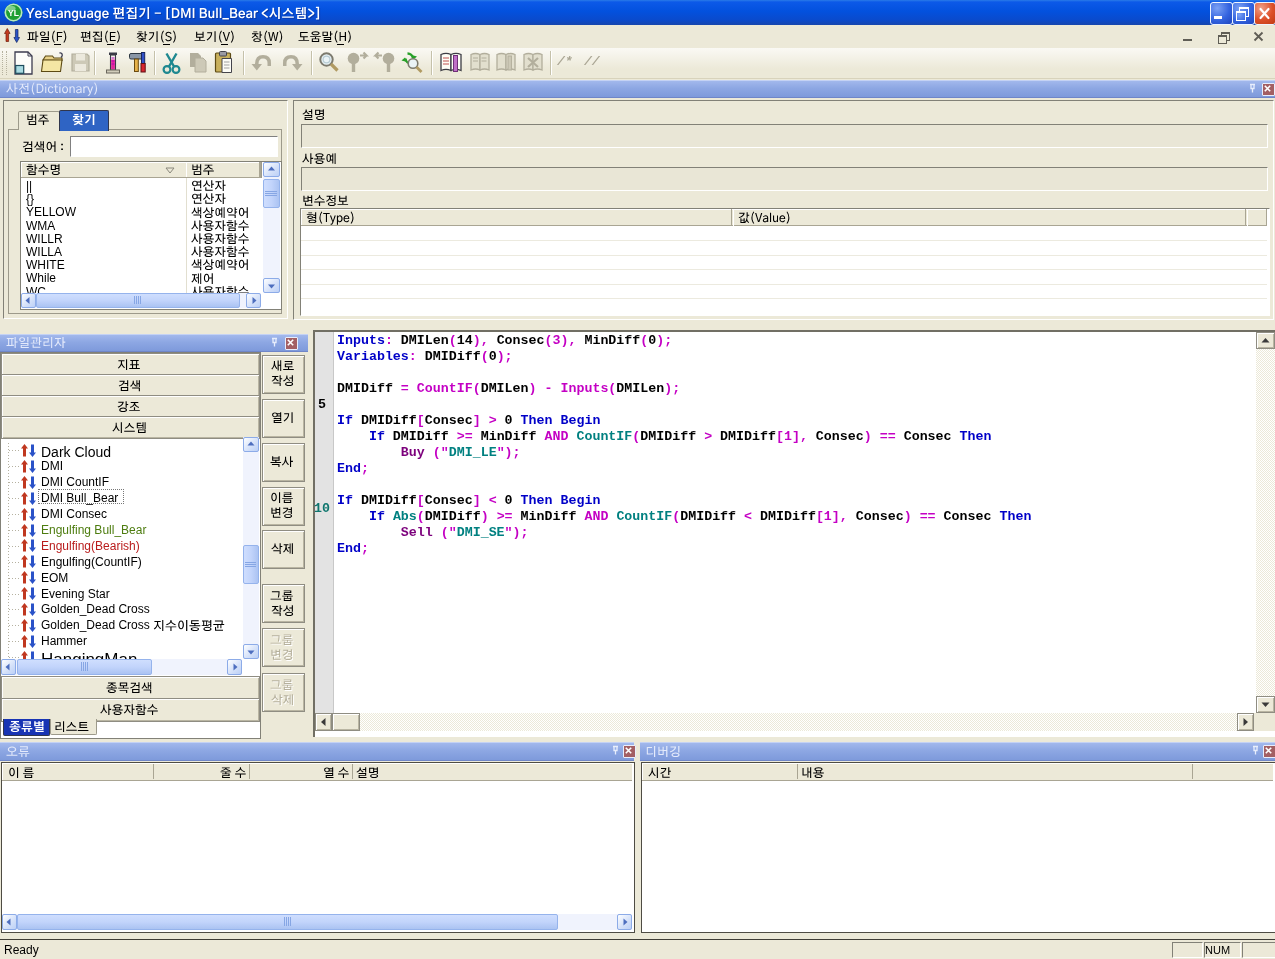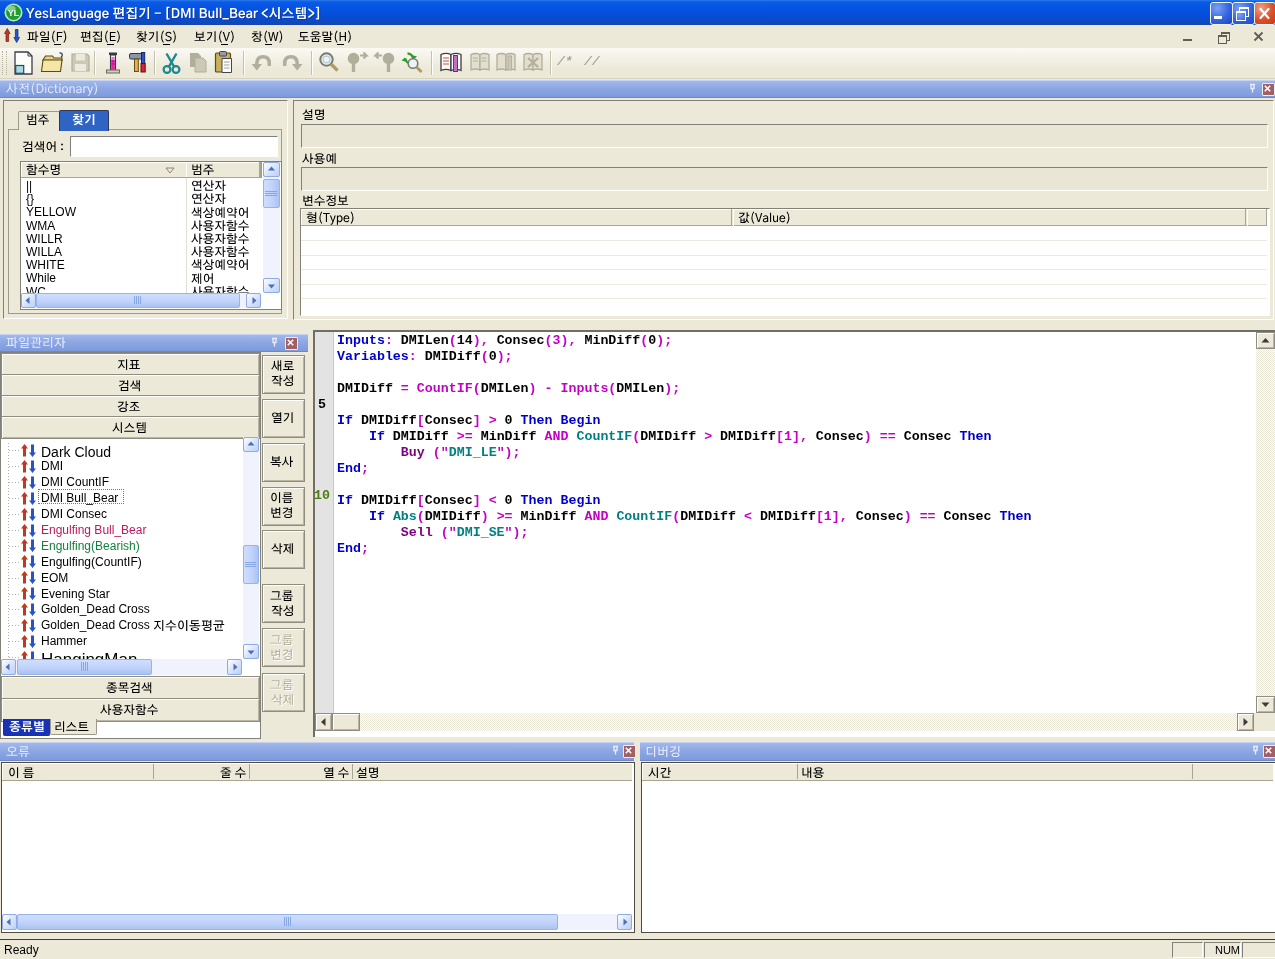--- a/index.html
+++ b/index.html
@@ -372,27 +372,27 @@
 <svg class="ab" style="left:21px;top:507.6px" width="16" height="13" viewBox="0 0 16 13">
     <path d="M3.5 0L7 4.5H5v8H2v-8H0z" fill="#c03820"></path>
     <path d="M11.5 13L8 8.5h2v-8h3v8h2z" fill="#2a52c8"></path>
   </svg>
 <div class="ab" style="left:41px;top:507px;font-size:12px;color:#000;white-space:pre">DMI Consec</div>
 <div class="ab" style="left:9px;top:530px;width:11px;height:1px;background:repeating-linear-gradient(90deg,#b5b1a0 0 1px,transparent 1px 3px)"></div>
 <svg class="ab" style="left:21px;top:523.5px" width="16" height="13" viewBox="0 0 16 13">
     <path d="M3.5 0L7 4.5H5v8H2v-8H0z" fill="#c03820"></path>
     <path d="M11.5 13L8 8.5h2v-8h3v8h2z" fill="#2a52c8"></path>
   </svg>
-<div class="ab" style="left:41px;top:523px;font-size:12px;color:#be185d;white-space:pre">Engulfing Bull_Bear</div>
+<div class="ab" style="left:41px;top:523px;font-size:12px;color:#4d7c0f;white-space:pre">Engulfing Bull_Bear</div>
 <div class="ab" style="left:9px;top:546px;width:11px;height:1px;background:repeating-linear-gradient(90deg,#b5b1a0 0 1px,transparent 1px 3px)"></div>
 <svg class="ab" style="left:21px;top:539.4px" width="16" height="13" viewBox="0 0 16 13">
     <path d="M3.5 0L7 4.5H5v8H2v-8H0z" fill="#c03820"></path>
     <path d="M11.5 13L8 8.5h2v-8h3v8h2z" fill="#2a52c8"></path>
   </svg>
-<div class="ab" style="left:41px;top:539px;font-size:12px;color:#15803d;white-space:pre">Engulfing(Bearish)</div>
+<div class="ab" style="left:41px;top:539px;font-size:12px;color:#b91c1c;white-space:pre">Engulfing(Bearish)</div>
 <div class="ab" style="left:9px;top:562px;width:11px;height:1px;background:repeating-linear-gradient(90deg,#b5b1a0 0 1px,transparent 1px 3px)"></div>
 <svg class="ab" style="left:21px;top:555.3px" width="16" height="13" viewBox="0 0 16 13">
     <path d="M3.5 0L7 4.5H5v8H2v-8H0z" fill="#c03820"></path>
     <path d="M11.5 13L8 8.5h2v-8h3v8h2z" fill="#2a52c8"></path>
   </svg>
 <div class="ab" style="left:41px;top:555px;font-size:12px;color:#000;white-space:pre">Engulfing(CountIF)</div>
 <div class="ab" style="left:9px;top:578px;width:11px;height:1px;background:repeating-linear-gradient(90deg,#b5b1a0 0 1px,transparent 1px 3px)"></div>
 <svg class="ab" style="left:21px;top:571.2px" width="16" height="13" viewBox="0 0 16 13">
     <path d="M3.5 0L7 4.5H5v8H2v-8H0z" fill="#c03820"></path>
     <path d="M11.5 13L8 8.5h2v-8h3v8h2z" fill="#2a52c8"></path>
@@ -520,21 +520,21 @@
     <path fill="#b5b09c" d="M0.5 -0.4L0.5 -1.3L11.1 -1.3L11.1 -0.4L0.5 -0.4ZM1.9 -7.7L1.9 -8.7L9.6 -8.7Q9.6 -5.3 8.9 -2.4L7.8 -2.4Q8.2 -3.7 8.3 -5.2Q8.5 -6.7 8.5 -7.7L1.9 -7.7ZM13.8 0.9L13.8 -2.6L14.8 -2.6L14.8 -1.8L20.2 -1.8L20.2 -2.6L21.3 -2.6L21.3 0.9L13.8 0.9ZM14.8 0.1L20.2 0.1L20.2 -1L14.8 -1L14.8 0.1ZM12.2 -3.4L12.2 -4.2L22.8 -4.2L22.8 -3.4L18 -3.4L18 -2.2L17 -2.2L17 -3.4L12.2 -3.4ZM13.8 -5.1L13.8 -7.7L20.2 -7.7L20.2 -8.7L13.7 -8.7L13.7 -9.5L21.3 -9.5L21.3 -7L14.8 -7L14.8 -6L21.4 -6L21.4 -5.1L13.8 -5.1Z"></path>
   </svg>
 <svg class="k" style="left:270.9px;top:704px">
     <path fill="#ffffff" transform="translate(1,1)" d="M2.3 -1.7L2.3 -2.7L9.7 -2.7L9.7 1.1L8.6 1.1L8.6 -1.7L2.3 -1.7ZM8.6 -3.2L8.6 -9.8L9.7 -9.8L9.7 -6.9L11.3 -6.9L11.3 -5.9L9.7 -5.9L9.7 -3.2L8.6 -3.2ZM0.3 -4.4Q0.9 -4.7 1.4 -5.1Q1.9 -5.5 2.4 -6Q2.9 -6.5 3.2 -7.2Q3.5 -7.8 3.5 -8.5L3.5 -9.4L4.5 -9.4L4.5 -8.5Q4.5 -7.9 4.9 -7.2Q5.2 -6.6 5.6 -6.1Q6.1 -5.6 6.6 -5.3Q7 -5 7.5 -4.7L6.8 -4Q6.2 -4.3 5.3 -5.1Q4.5 -5.8 4 -6.6Q3.6 -5.8 2.8 -5Q1.9 -4.2 1 -3.7L0.3 -4.4ZM20.8 1.1L20.8 -9.8L21.9 -9.8L21.9 1.1L20.8 1.1ZM16.9 -4.7L16.9 -5.7L18.6 -5.7L18.6 -9.5L19.6 -9.5L19.6 0.6L18.6 0.6L18.6 -4.7L16.9 -4.7ZM12.1 -1.3Q14.5 -3.4 14.5 -6.1L14.5 -7.8L12.7 -7.8L12.7 -8.7L17.5 -8.7L17.5 -7.8L15.7 -7.8L15.7 -6.2Q15.7 -5.4 15.9 -4.7Q16.1 -3.9 16.5 -3.3Q16.9 -2.8 17.2 -2.4Q17.6 -2 17.9 -1.6L17.2 -1Q16.6 -1.5 16 -2.3Q15.4 -3.1 15.1 -3.8Q14.9 -3.1 14.2 -2.1Q13.6 -1.2 12.9 -0.6L12.1 -1.3Z"></path>
     <path fill="#b5b09c" d="M2.3 -1.7L2.3 -2.7L9.7 -2.7L9.7 1.1L8.6 1.1L8.6 -1.7L2.3 -1.7ZM8.6 -3.2L8.6 -9.8L9.7 -9.8L9.7 -6.9L11.3 -6.9L11.3 -5.9L9.7 -5.9L9.7 -3.2L8.6 -3.2ZM0.3 -4.4Q0.9 -4.7 1.4 -5.1Q1.9 -5.5 2.4 -6Q2.9 -6.5 3.2 -7.2Q3.5 -7.8 3.5 -8.5L3.5 -9.4L4.5 -9.4L4.5 -8.5Q4.5 -7.9 4.9 -7.2Q5.2 -6.6 5.6 -6.1Q6.1 -5.6 6.6 -5.3Q7 -5 7.5 -4.7L6.8 -4Q6.2 -4.3 5.3 -5.1Q4.5 -5.8 4 -6.6Q3.6 -5.8 2.8 -5Q1.9 -4.2 1 -3.7L0.3 -4.4ZM20.8 1.1L20.8 -9.8L21.9 -9.8L21.9 1.1L20.8 1.1ZM16.9 -4.7L16.9 -5.7L18.6 -5.7L18.6 -9.5L19.6 -9.5L19.6 0.6L18.6 0.6L18.6 -4.7L16.9 -4.7ZM12.1 -1.3Q14.5 -3.4 14.5 -6.1L14.5 -7.8L12.7 -7.8L12.7 -8.7L17.5 -8.7L17.5 -7.8L15.7 -7.8L15.7 -6.2Q15.7 -5.4 15.9 -4.7Q16.1 -3.9 16.5 -3.3Q16.9 -2.8 17.2 -2.4Q17.6 -2 17.9 -1.6L17.2 -1Q16.6 -1.5 16 -2.3Q15.4 -3.1 15.1 -3.8Q14.9 -3.1 14.2 -2.1Q13.6 -1.2 12.9 -0.6L12.1 -1.3Z"></path>
   </svg>
 
 <div class="ab" style="left:313px;top:330px;width:962px;height:405px;border-top:2px solid #716f64;border-left:2px solid #716f64;background:#fff"></div>
 <div class="ab" style="left:315px;top:332px;width:18px;height:381px;background:#e3e3e3;border-right:1px solid #c8c8c8"></div>
 <div class="ab mono" style="left:318px;top:397px;font:bold 13.3px/16px 'Liberation Mono',monospace;color:#000">5</div>
-<div class="ab mono" style="left:314px;top:488px;font:bold 13.3px/16px 'Liberation Mono',monospace;color:#4d7c0f">10</div>
+<div class="ab mono" style="left:314px;top:501px;font:bold 13.3px/16px 'Liberation Mono',monospace;color:#0f766e">10</div>
 <pre class="ab" style="left:337px;top:333px;margin:0;font:bold 13.3px/16px 'Liberation Mono',monospace;color:#000"><k>Inputs</k><m>:</m> DMILen<m>(</m>14<m>),</m> Consec<m>(3),</m> MinDiff<m>(</m>0<m>);</m>
 <k>Variables</k><m>:</m> DMIDiff<m>(</m>0<m>);</m>
 
 DMIDiff <m>=</m> <m>CountIF(</m>DMILen<m>)</m> <m>-</m> <m>Inputs(</m>DMILen<m>);</m>
 
 <k>If</k> DMIDiff<m>[</m>Consec<m>]</m> <m>&gt;</m> 0 <k>Then</k> <k>Begin</k>
     <k>If</k> DMIDiff <m>&gt;=</m> MinDiff <m>AND</m> <t>CountIF</t><m>(</m>DMIDiff <m>&gt;</m> DMIDiff<m>[1],</m> Consec<m>)</m> <m>==</m> Consec <k>Then</k>
         <v>Buy</v> <m>("</m><t>DMI_LE</t><m>");</m>
 <k>End</k><m>;</m>
 
@@ -625,15 +625,15 @@
     <path fill="#000000" d="M8.8 1.1L8.8 -9.8L9.9 -9.8L9.9 1.1L8.8 1.1ZM0.4 -1.2Q1 -1.7 1.6 -2.3Q2.1 -2.9 2.6 -3.7Q3.1 -4.4 3.4 -5.4Q3.7 -6.4 3.7 -7.5L3.7 -9.2L4.7 -9.2L4.7 -7.5Q4.7 -6.5 5.1 -5.5Q5.4 -4.5 5.9 -3.8Q6.4 -3 6.8 -2.5Q7.3 -2 7.8 -1.6L7 -0.9Q6.3 -1.4 5.4 -2.5Q4.6 -3.7 4.2 -4.8Q3.9 -3.7 3.1 -2.5Q2.2 -1.3 1.3 -0.5L0.4 -1.2ZM14.3 0.7L14.3 -2.8L15.4 -2.8L15.4 -0.3L21.7 -0.3L21.7 0.7L14.3 0.7ZM20.2 -2L20.2 -9.8L21.3 -9.8L21.3 -6.3L22.8 -6.3L22.8 -5.3L21.3 -5.3L21.3 -2L20.2 -2ZM12.3 -3.9Q14.2 -4.6 15.6 -5.7Q16.9 -6.9 17.1 -8.1L13 -8.1L13 -9.1L18.3 -9.1Q18.3 -8.1 18 -7.3Q17.6 -6.4 17.1 -5.8Q16.6 -5.2 15.8 -4.6Q15.1 -4.1 14.4 -3.7Q13.7 -3.4 12.9 -3.1L12.3 -3.9Z"></path>
   </svg>
 <svg class="k" style="left:801px;top:777px">
     <path fill="#000000" d="M6.4 0.6L6.4 -9.5L7.4 -9.5L7.4 -5.4L9.1 -5.4L9.1 -9.8L10.2 -9.8L10.2 1.1L9.1 1.1L9.1 -4.4L7.4 -4.4L7.4 0.6L6.4 0.6ZM1.5 -1.4L1.5 -8.9L2.6 -8.9L2.6 -2.4L2.8 -2.4Q3.9 -2.4 5.9 -2.7L5.9 -1.7Q4.9 -1.6 3.7 -1.5Q2.4 -1.4 1.8 -1.4L1.5 -1.4ZM13.5 -0.9Q13.5 -1.8 14.6 -2.3Q15.6 -2.8 17.5 -2.8Q19.3 -2.8 20.5 -2.3Q21.6 -1.8 21.6 -0.9Q21.6 0 20.4 0.5Q19.3 1 17.5 1Q15.6 1 14.5 0.5Q13.5 0 13.5 -0.9ZM14.7 -0.9Q14.7 0.1 17.5 0.1Q18.8 0.1 19.6 -0.1Q20.4 -0.4 20.4 -0.9Q20.4 -1.4 19.6 -1.6Q18.8 -1.9 17.5 -1.9Q14.7 -1.9 14.7 -0.9ZM12.2 -3.6L12.2 -4.5L14.9 -4.5L14.9 -5.8L15.9 -5.8L15.9 -4.5L19.1 -4.5L19.1 -5.8L20.1 -5.8L20.1 -4.5L22.8 -4.5L22.8 -3.6L12.2 -3.6ZM13.4 -7.8Q13.4 -8.7 14.6 -9.2Q15.7 -9.7 17.5 -9.7Q18.6 -9.7 19.5 -9.5Q20.4 -9.3 21 -8.8Q21.6 -8.4 21.6 -7.8Q21.6 -7.1 21 -6.7Q20.4 -6.2 19.5 -6Q18.6 -5.8 17.5 -5.8Q15.7 -5.8 14.6 -6.3Q13.4 -6.8 13.4 -7.8ZM14.6 -7.8Q14.6 -7.2 15.5 -7Q16.3 -6.7 17.5 -6.7Q18.7 -6.7 19.6 -7Q20.4 -7.2 20.4 -7.8Q20.4 -8.3 19.6 -8.5Q18.7 -8.8 17.5 -8.8Q16.4 -8.8 15.5 -8.5Q14.6 -8.3 14.6 -7.8Z"></path>
   </svg>
 
 <div class="ab" style="left:0;top:939px;width:1275px;height:1px;background:#3f3d36"></div>
 <div class="ab" style="left:0;top:940px;width:1275px;height:19px;background:#ece9d8;font-size:12px;color:#000">
  <span style="position:absolute;left:4px;top:3px">Ready</span>
  <div class="ab sunk" style="left:1172px;top:2px;width:29px;height:14px"></div>
- <div class="ab sunk" style="left:1204px;top:2px;width:35px;height:14px;text-align:right;font-size:11px;line-height:14px">NUM</div>
+ <div class="ab sunk" style="left:1204px;top:2px;width:35px;height:14px;text-align:left;font-size:11px;line-height:14px">NUM</div>
  <div class="ab sunk" style="left:1242px;top:2px;width:32px;height:14px"></div>
 </div>
 
 </body></html>

